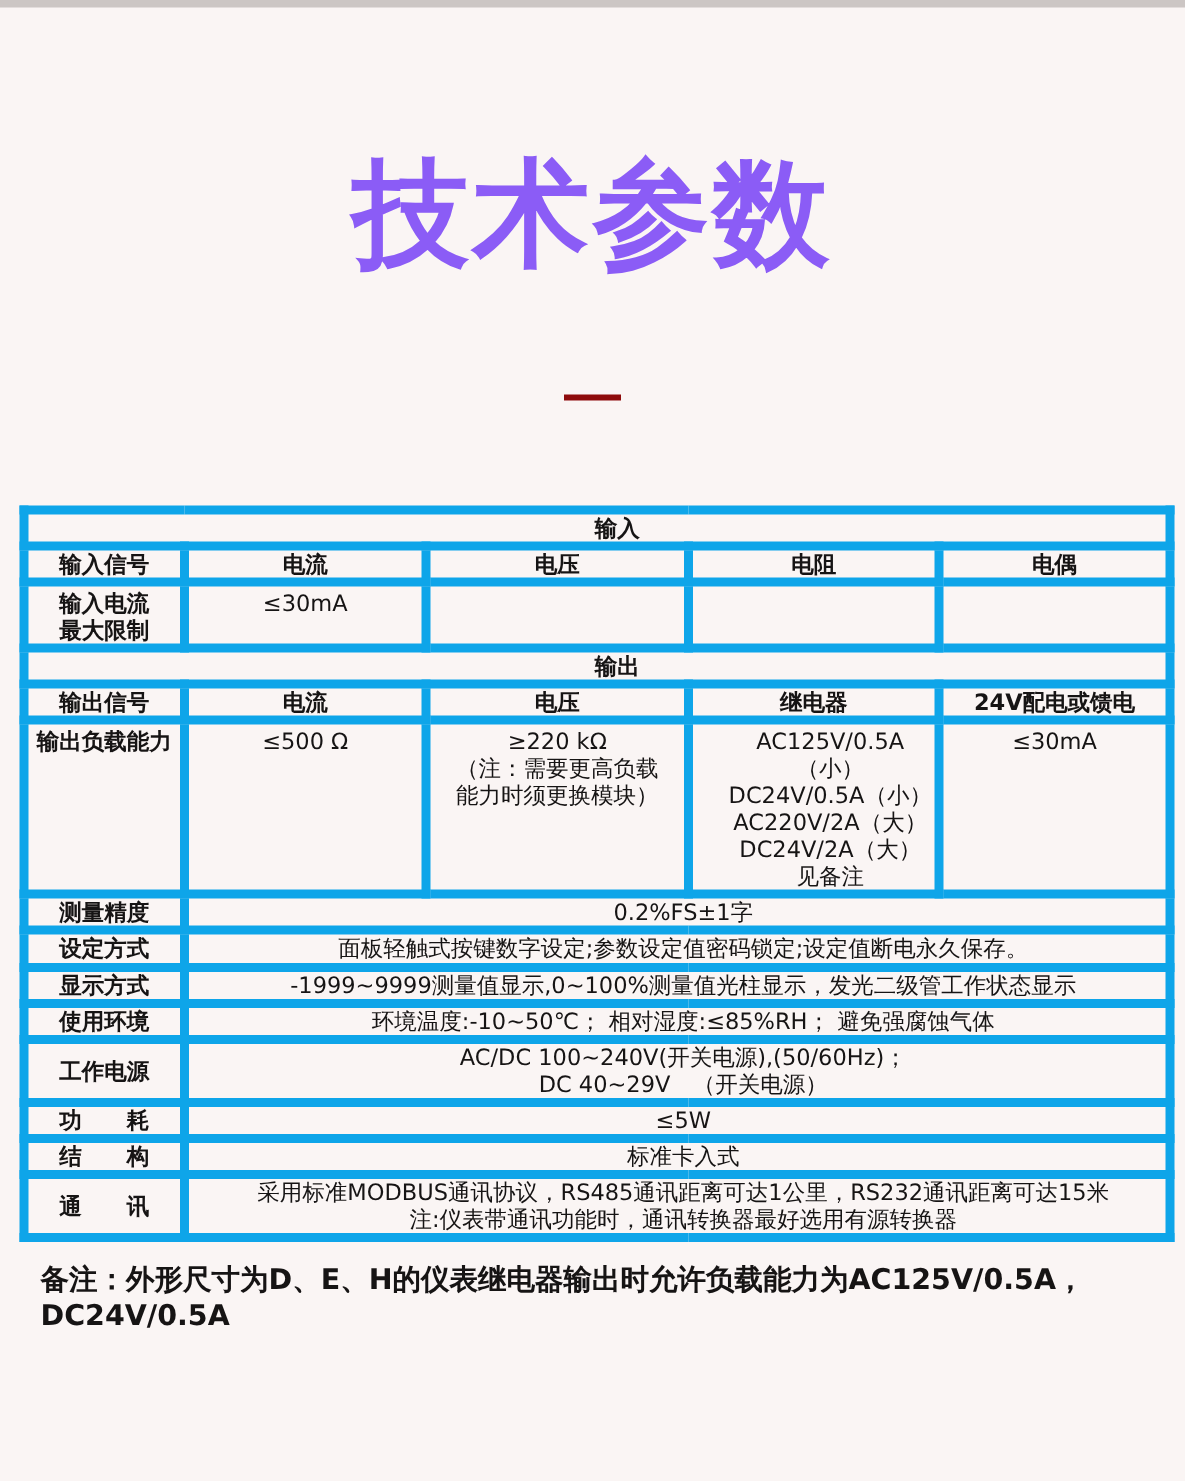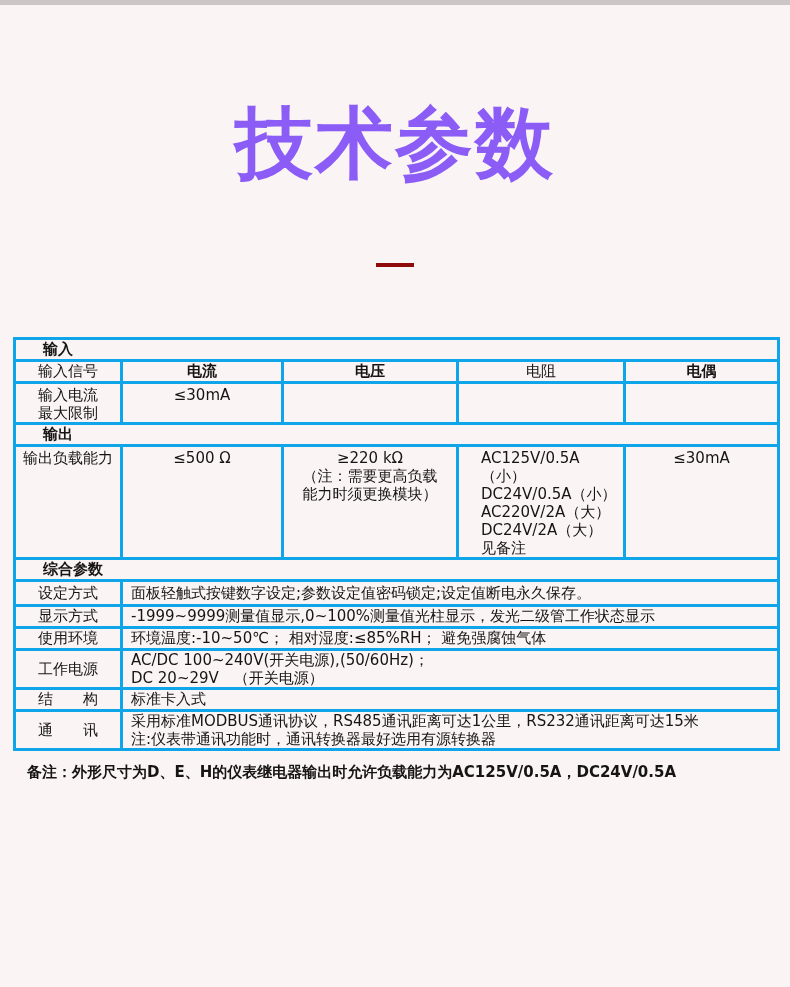--- a/index.html
+++ b/index.html
@@ -31,42 +31,43 @@
   table.spec {
     margin: 70px 0 0 13px;
     width: 764px;
     border-collapse: collapse;
     table-layout: fixed;
     border: 2px solid #3b3b3b;
     font-size: 15px;
     color: #161414;
   }
   table.spec td {
-    border: 3px solid #0ea5e9;
+    border: 6px solid #0ea5e9;
     vertical-align: middle;
     line-height: 18px;
     overflow: hidden;
+    text-align: center;
   }
   td.section {
     height: 22px;
     padding-left: 27px;
     font-weight: bold;
   }
-  td.rowlabel { text-align: center; font-weight: normal; white-space: pre; }
+  td.rowlabel { text-align: center; font-weight: bold; white-space: pre; }
   td.cval { text-align: center; }
   td.lval { text-align: left; padding-left: 8px; }
   tr.h22 td { height: 22px; }
   tr.h25 td { height: 25px; }
   tr.h38 td { height: 38px; }
   tr.h94 td { height: 94px; }
   tr.vtop td { vertical-align: top; padding-top: 2px; }
   td.relay-cell { padding-left: 22px; line-height: 19px; }
   .footnote {
     margin: 12px 0 0 27px;
-    font-size: 15px;
+    font-size: 19px;
     font-weight: bold;
     color: #161414;
   }
 </style>
 </head>
 <body>
 
 <div class="top-bar"></div>
 
 <h1 class="page-title">技术参数</h1>
@@ -83,73 +84,85 @@
   </colgroup>
 
   <tbody>
       <tr class="h22">
     <td class="section" colspan="5">输入</td>
   </tr>
   <tr class="h22">
     <td class="rowlabel">输入信号</td>
     <td class="cval" style="font-weight:bold">电流</td>
     <td class="cval" style="font-weight:bold">电压</td>
-    <td class="cval" style="font-weight:normal">电阻</td>
+    <td class="cval" style="font-weight:bold">电阻</td>
     <td class="cval" style="font-weight:bold">电偶</td>
   </tr>
   <tr class="h38 vtop">
     <td class="rowlabel"><div>输入电流</div><div>最大限制</div></td>
     <td class="cval">≤30mA</td>
     <td></td>
     <td></td>
     <td></td>
   </tr>
 
   <tr class="h22">
     <td class="section" colspan="5">输出</td>
+  </tr>
+  <tr class="h22">
+    <td class="rowlabel">输出信号</td>
+    <td class="cval" style="font-weight:bold">电流</td>
+    <td class="cval" style="font-weight:bold">电压</td>
+    <td class="cval" style="font-weight:bold">继电器</td>
+    <td class="cval" style="font-weight:bold">24V配电或馈电</td>
   </tr>
   <tr class="h94 vtop">
     <td class="rowlabel">输出负载能力</td>
     <td class="cval">≤500 Ω</td>
     <td class="cval">
       <div>≥220 kΩ</div>
       <div>（注：需要更高负载</div>
       <div>能力时须更换模块）</div>
     </td>
     <td class="relay-cell">
       <div>AC125V/0.5A（小）</div>
       <div>DC24V/0.5A（小）</div>
       <div>AC220V/2A（大）</div>
       <div>DC24V/2A（大）</div>
       <div>见备注</div>
     </td>
     <td class="cval">≤30mA</td>
   </tr>
 
   <tr class="h22">
-    <td class="section" colspan="5">综合参数</td>
+    <td class="rowlabel">测量精度</td>
+    <td class="lval" colspan="4">0.2%FS±1字</td>
   </tr>
   <tr class="h25">
     <td class="rowlabel">设定方式</td>
     <td class="lval" colspan="4">面板轻触式按键数字设定;参数设定值密码锁定;设定值断电永久保存。</td>
   </tr>
   <tr class="h22">
     <td class="rowlabel">显示方式</td>
     <td class="lval" colspan="4">-1999~9999测量值显示,0~100%测量值光柱显示，发光二级管工作状态显示</td>
   </tr>
   <tr class="h22">
     <td class="rowlabel">使用环境</td>
     <td class="lval" colspan="4">环境温度:-10~50℃； 相对湿度:≤85%RH；  避免强腐蚀气体</td>
   </tr>
   <tr class="h38">
     <td class="rowlabel">工作电源</td>
     <td class="lval" colspan="4">
       <div>AC/DC 100~240V(开关电源),(50/60Hz)；</div>
-      <div>DC 20~29V　（开关电源）</div>
+      <div>DC 40~29V　（开关电源）</div>
     </td>
+  </tr>
+  <tr class="h22">
+    <td class="rowlabel">功　　耗</td>
+    <td class="lval" colspan="4">≤5W</td>
   </tr>
   <tr class="h22">
     <td class="rowlabel">结　　构</td>
     <td class="lval" colspan="4">标准卡入式</td>
   </tr>
   <tr class="h38">
     <td class="rowlabel">通　　讯</td>
     <td class="lval" colspan="4">
       <div>采用标准MODBUS通讯协议，RS485通讯距离可达1公里，RS232通讯距离可达15米</div>
       <div>注:仪表带通讯功能时，通讯转换器最好选用有源转换器</div>

